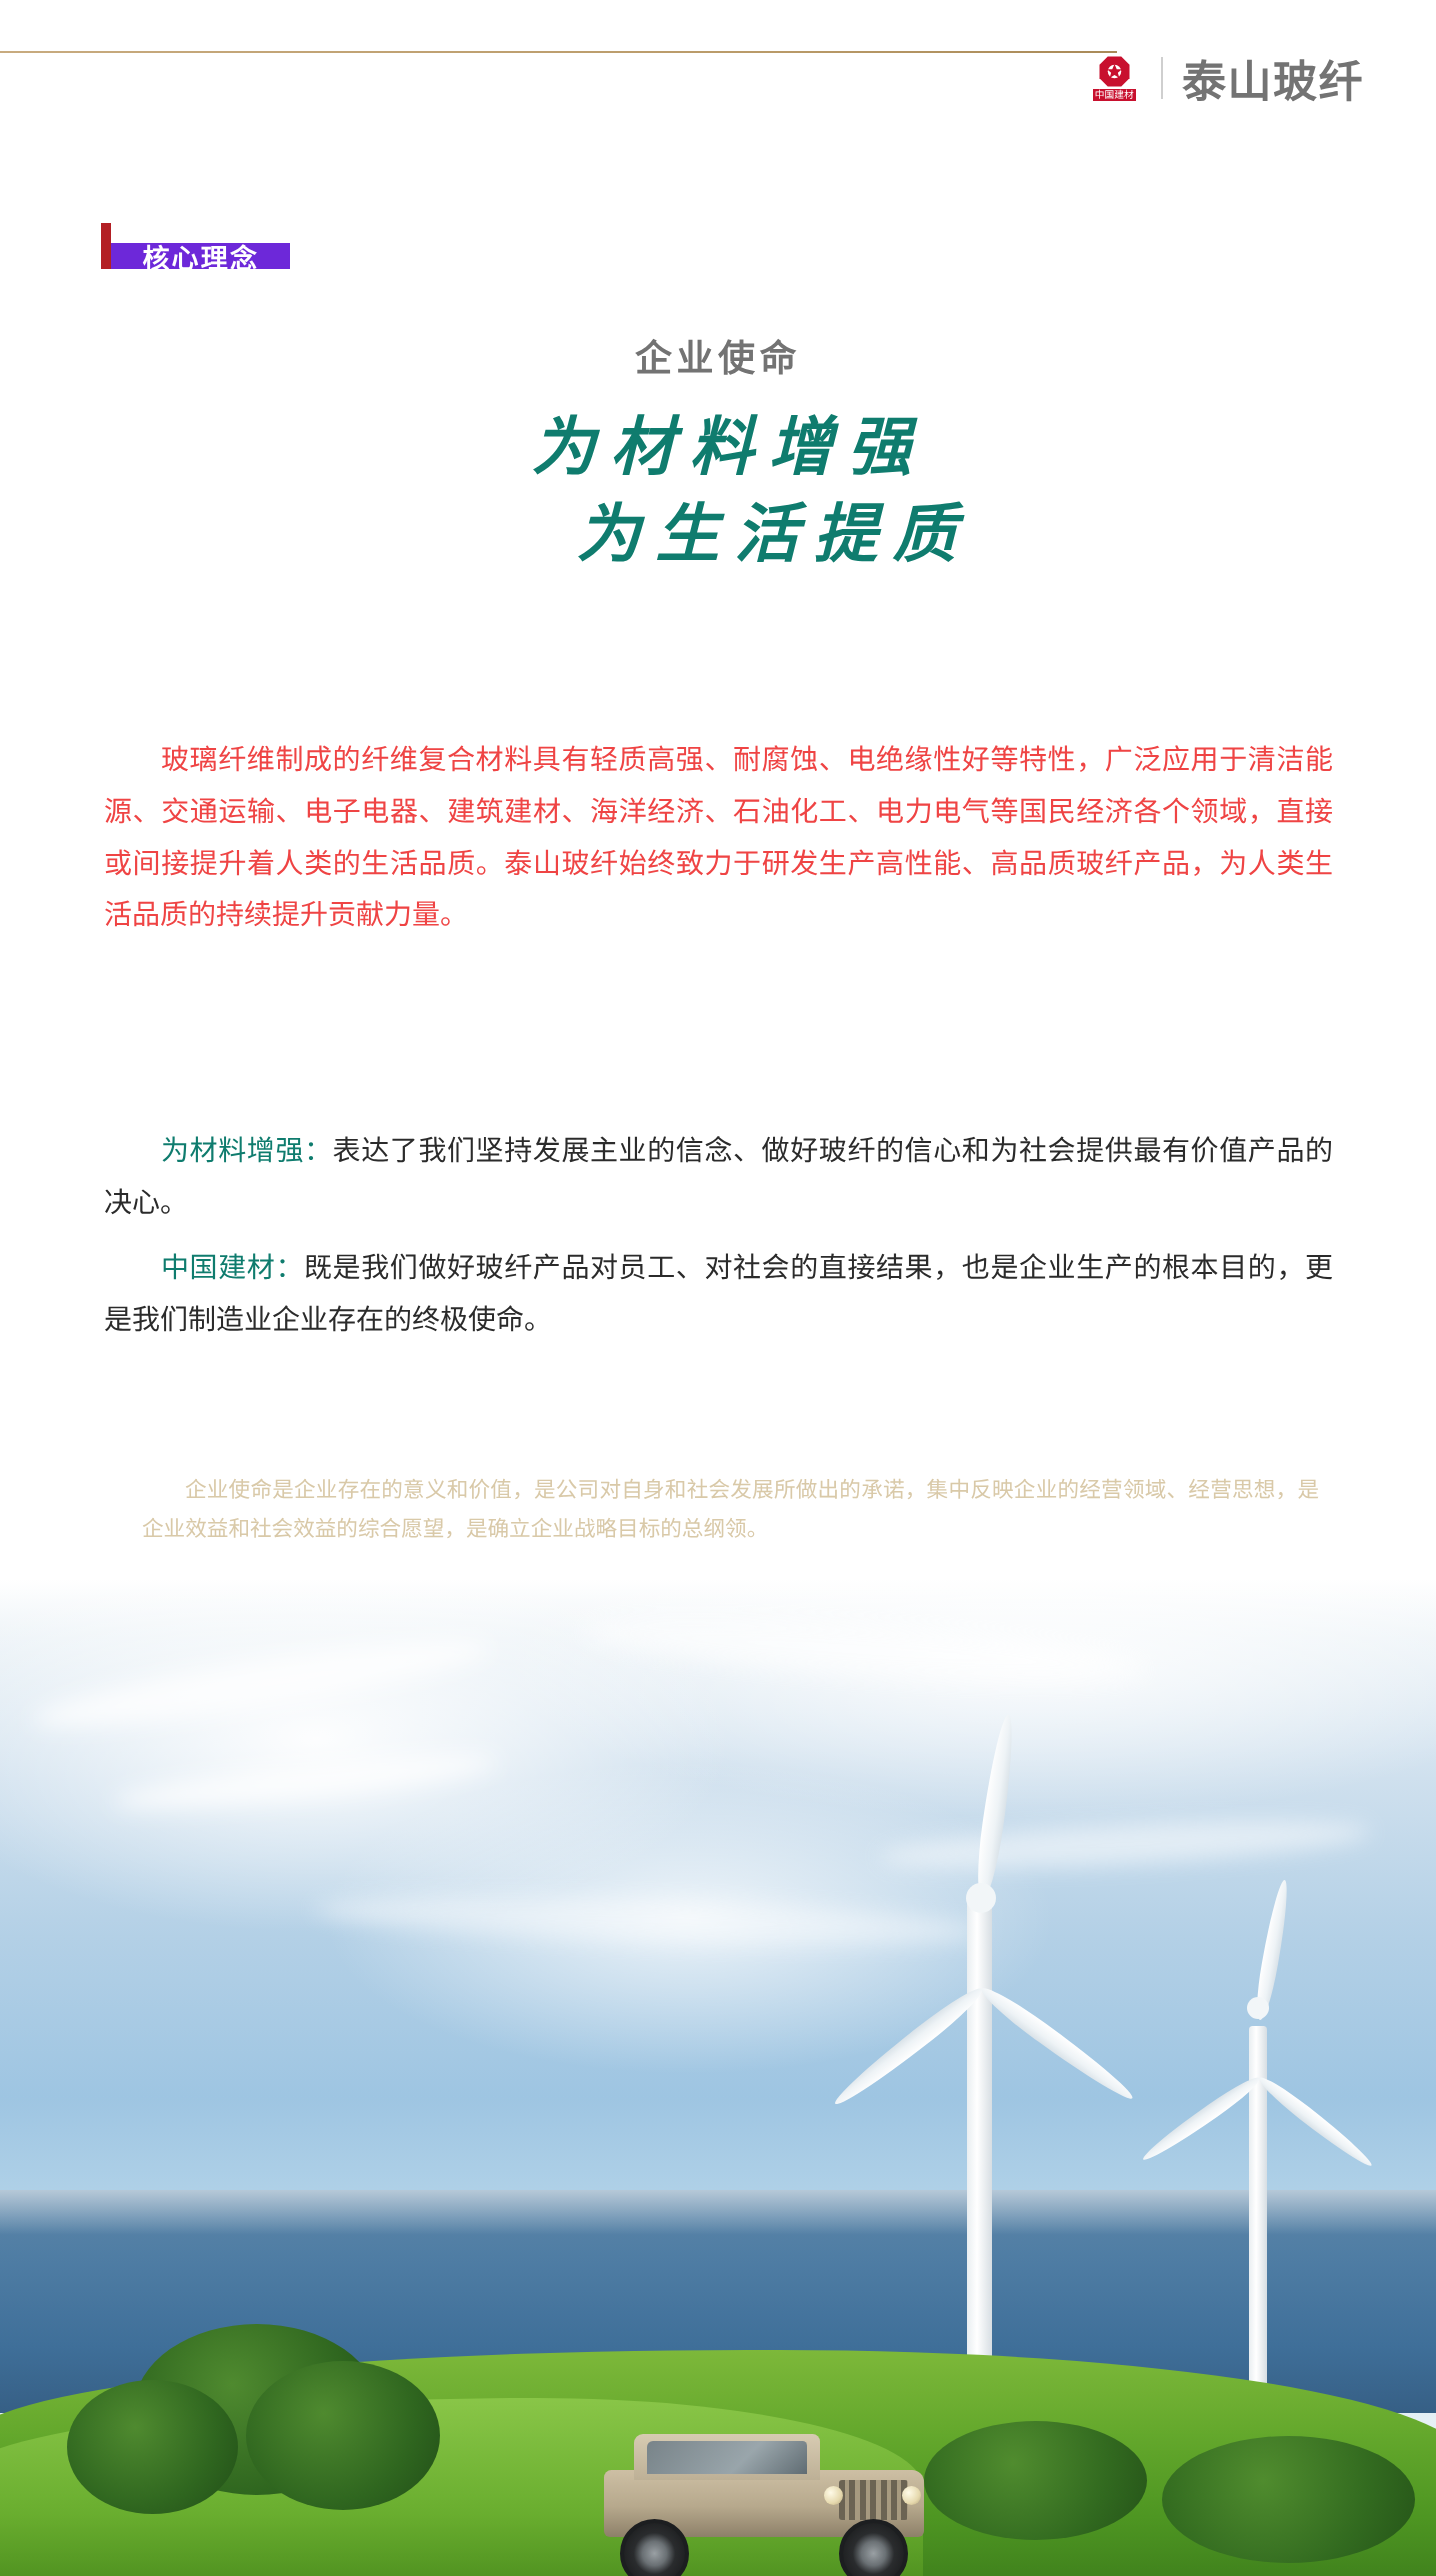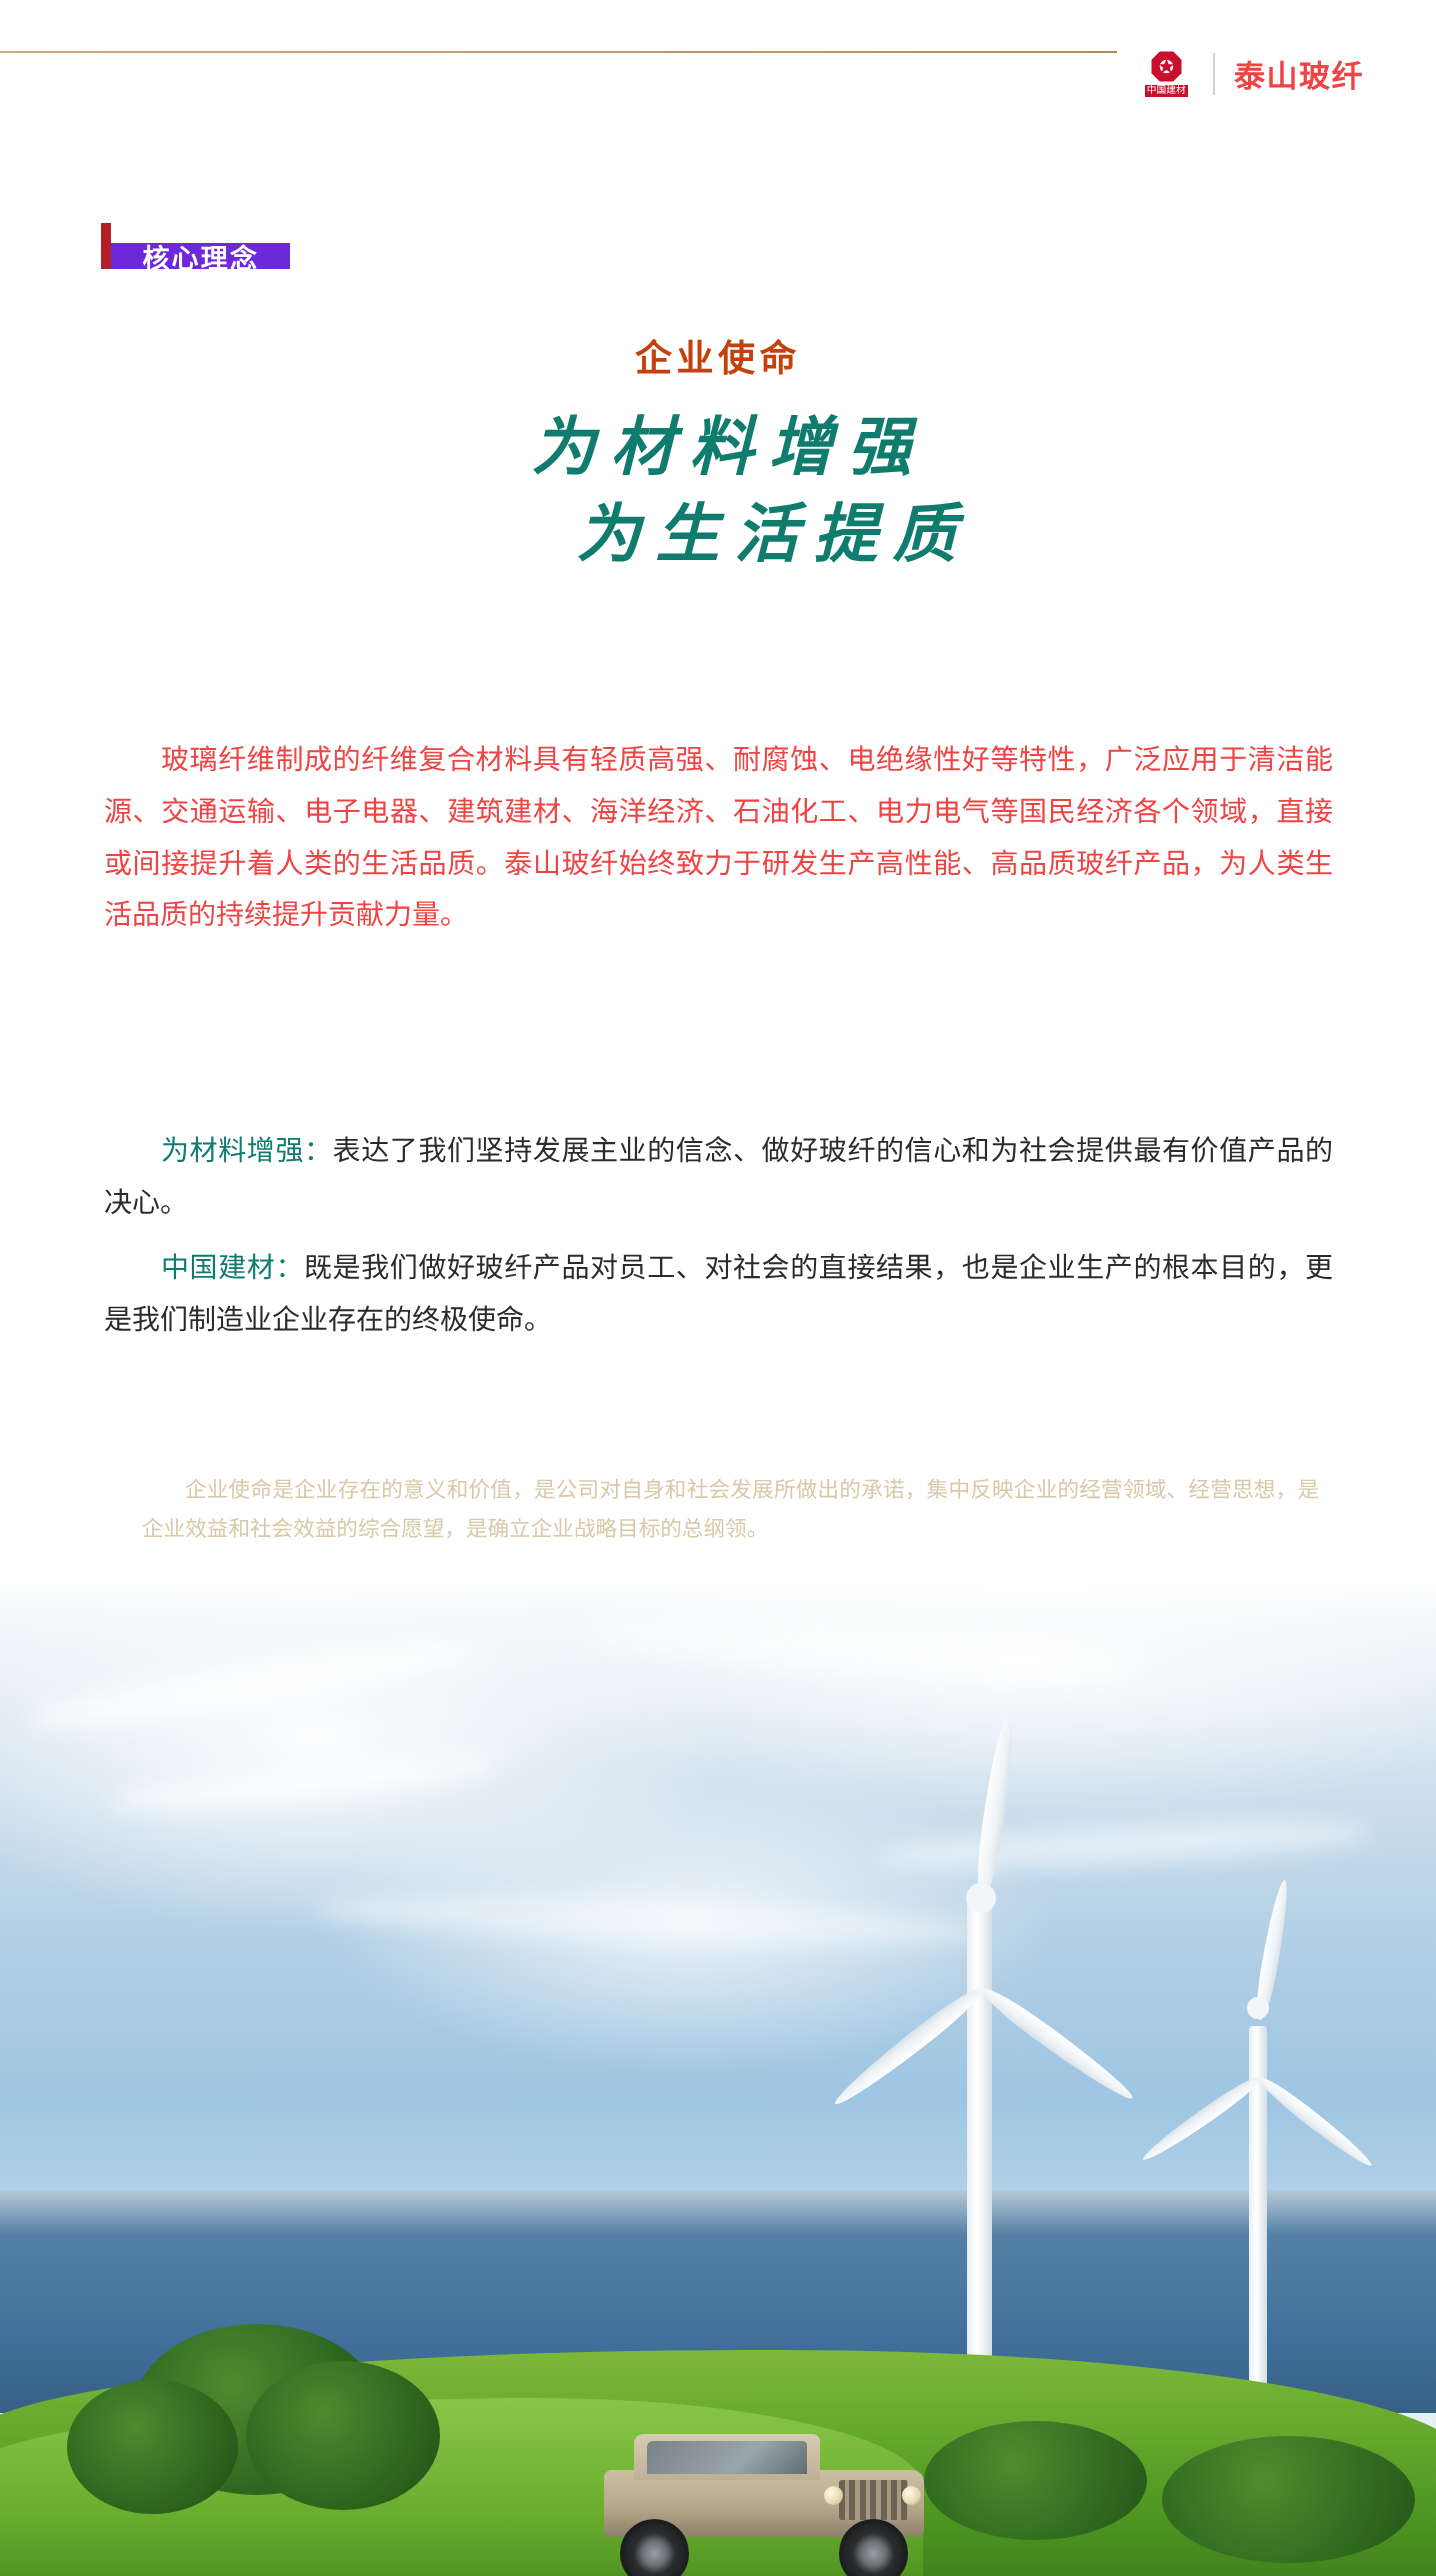--- a/index.html
+++ b/index.html
@@ -60,23 +60,23 @@
     padding: 0.7px 2.2px;
     margin-top: 1.5px;
     line-height: 1.1;
   }
   .brand-divider {
     width: 1.5px;
     height: 42px;
     background: #cfcfcf;
   }
   .brand-name {
-    font-size: 31px;
+    font-size: 44px;
     font-weight: bold;
-    color: #ef4444;
+    color: #737373;
     letter-spacing: 1.5px;
     font-family: "DejaVu Sans", "Liberation Sans", sans-serif;
   }
 
   
   .section-tag {
     position: absolute;
     left: 101px;
     top: 223px;
     display: flex;
@@ -104,21 +104,21 @@
   .mission {
     position: absolute;
     left: 0;
     top: 328px;
     width: 100%;
     text-align: center;
   }
   .mission-title {
     font-size: 37px;
     font-weight: bold;
-    color: #c2410c;
+    color: #737373;
     letter-spacing: 4.5px;
     font-family: "DejaVu Sans", "Liberation Sans", sans-serif;
   }
   .mission-slogan {
     margin-top: 22.3px;
     color: #0f7c6e;
   }
   .mission-slogan .line {
     font-size: 64px;
     font-weight: bold;

